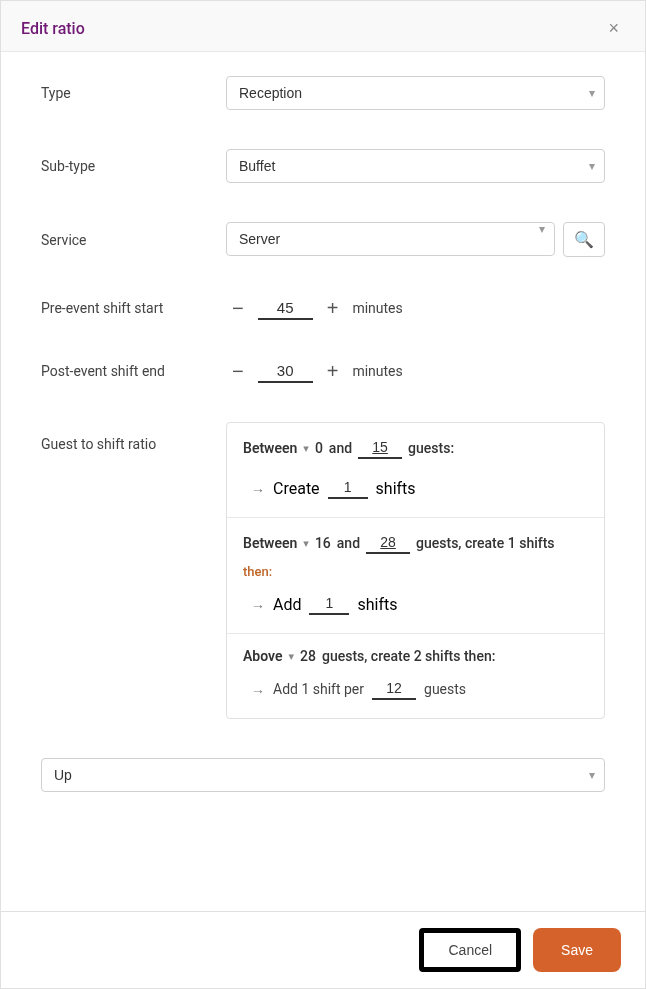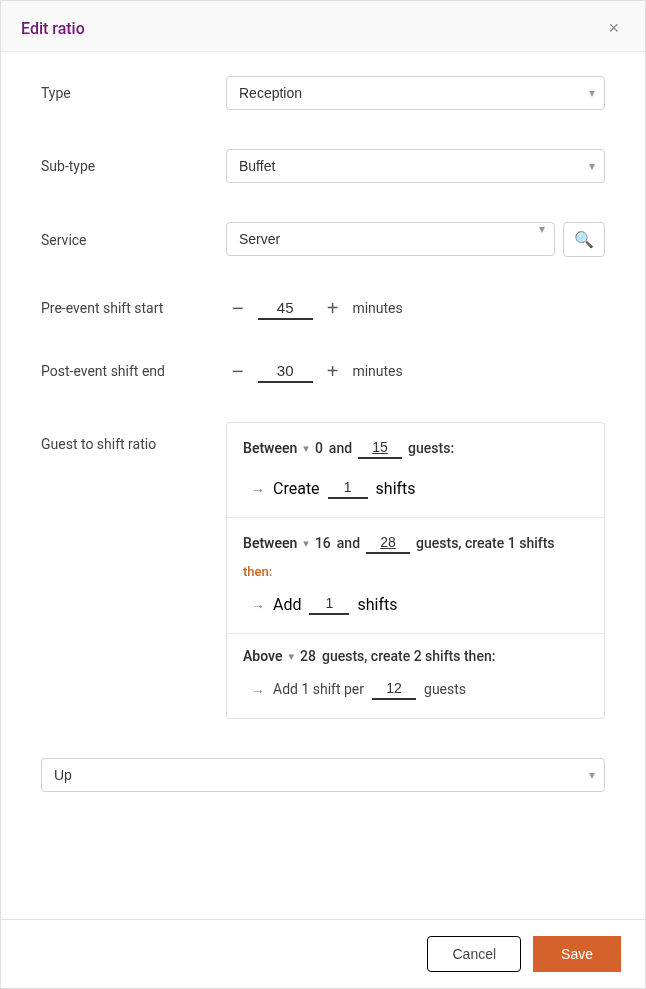--- a/index.html
+++ b/index.html
@@ -227,32 +227,32 @@
     .dialog-footer {
       padding: 16px 24px;
       border-top: 1px solid #e0e0e0;
       display: flex;
       justify-content: flex-end;
       gap: 12px;
       background: #fff;
     }
     .btn-cancel {
       padding: 9px 24px;
-      border: 1px solid #000000;
+      border: 5px solid #000000;
       border-radius: 4px;
       background: #fff;
       color: #444;
       font-size: 14px;
       cursor: pointer;
       text-align: right;
     }
     .btn-save {
       padding: 9px 28px;
       border: none;
-      border-radius: 0;
+      border-radius: 8px;
       background: #d4622a;
       color: #fff;
       font-size: 14px;
       font-weight: 500;
       cursor: pointer;
     }
     .arrow-symbol {
       color: #777;
       font-size: 14px;
     }

